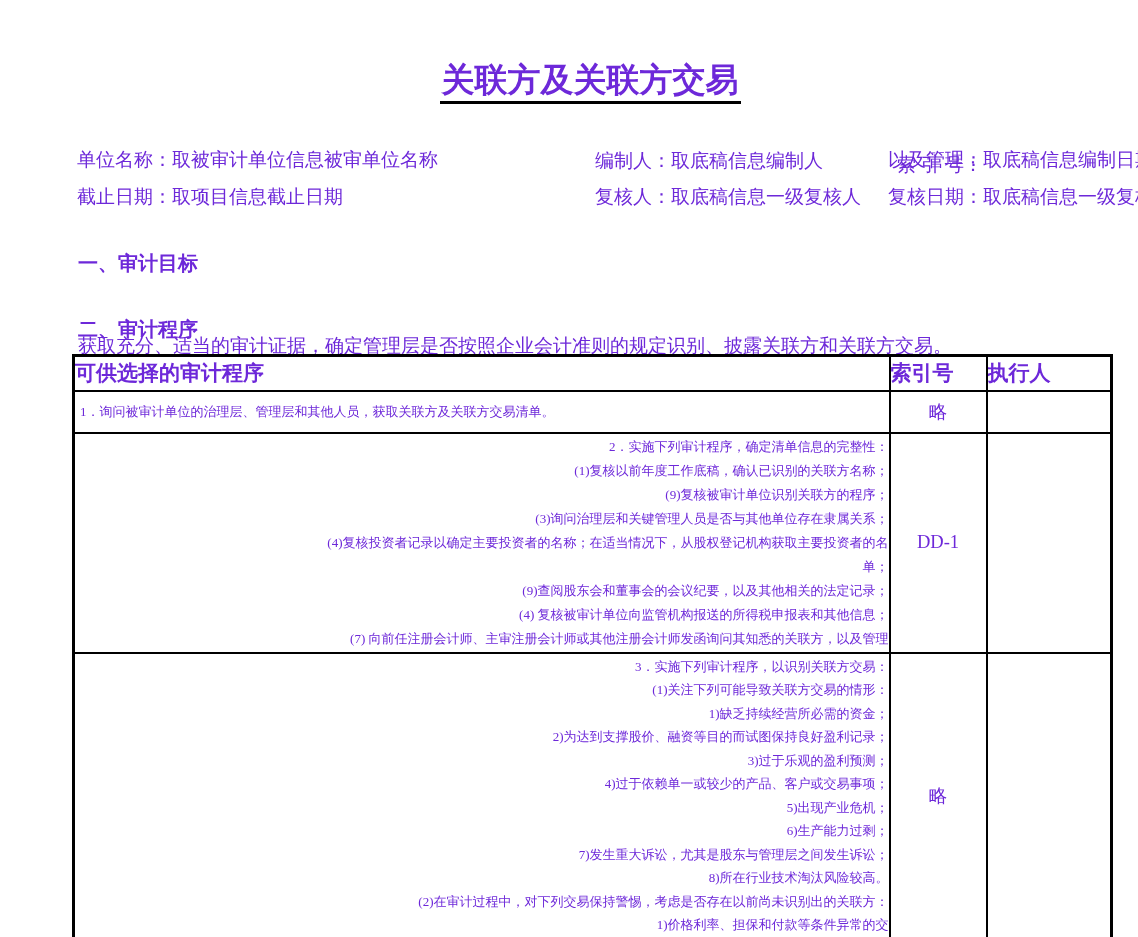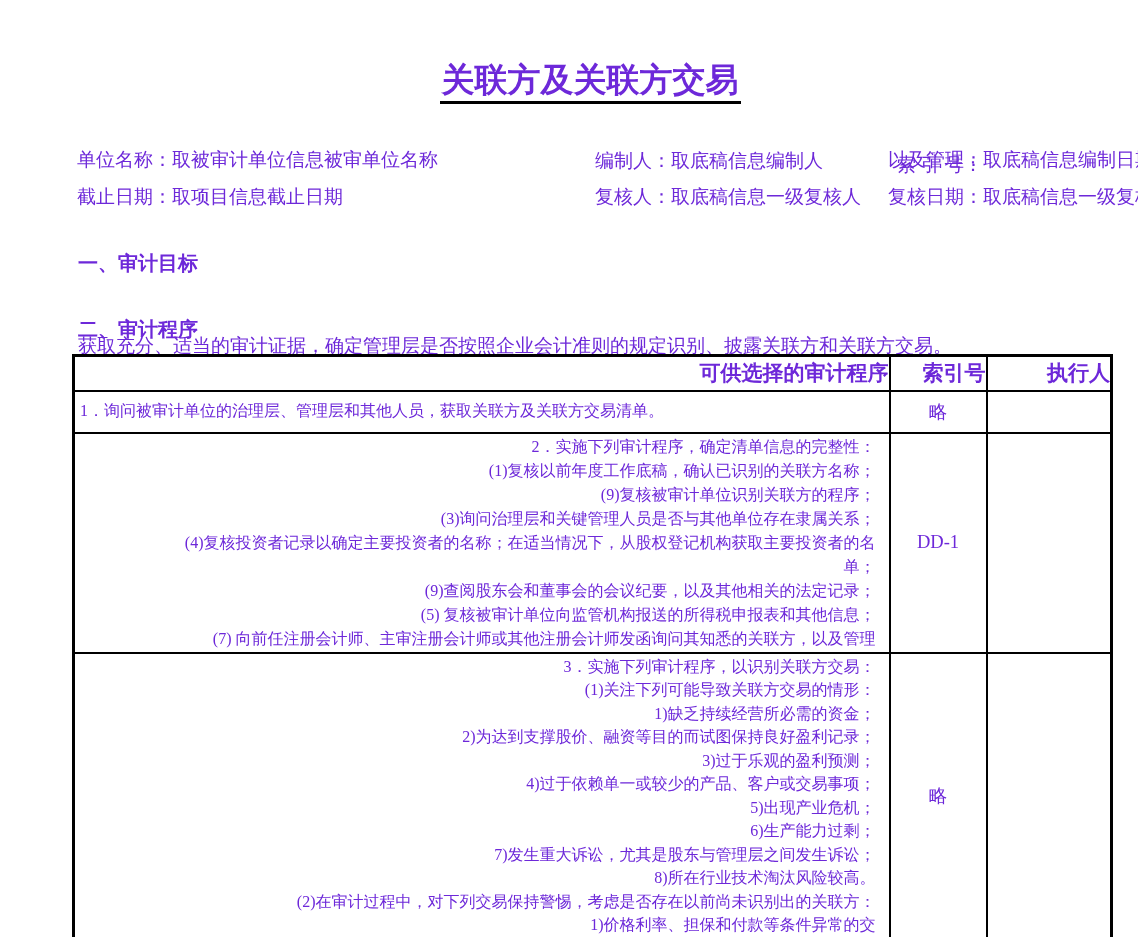--- a/index.html
+++ b/index.html
@@ -61,25 +61,25 @@
     border:3px solid #000;
   }
   .proc-table th, .proc-table td {
     border:2px solid #000;
     overflow:hidden;
   }
   .proc-table thead tr { height:35px; }
   .proc-table thead th {
     font-family:"Liberation Sans","DejaVu Sans",sans-serif;
     font-size:21px; font-weight:bold;
-    text-align:right; vertical-align:middle;
+    text-align:left; vertical-align:middle;
   }
   td.proc {
-    font-size:16px;
-    padding:1px 13px 1px 5px;
+    font-size:13px;
+    padding:1px 0 1px 5px;
     white-space:pre;
   }
   tr.r1 { height:42px; }
   tr.r1 td.proc { vertical-align:middle; }
   tr.r2 { height:217px; }
   tr.r3 { height:283px; }
   tr.r2 td.proc, tr.r3 td.proc { vertical-align:top;text-align:right; }
   tr.r2 td.proc div { line-height:24px; }
   tr.r3 td.proc div { line-height:23.5px; }
   td.idx, td.exec {
@@ -136,21 +136,21 @@
         <th>执行人</th>
       </tr>
     </thead>
     <tbody>
       <tr class="r1">
         <td class="proc"><div>1．询问被审计单位的治理层、管理层和其他人员，获取关联方及关联方交易清单。</div></td>
         <td class="idx">略</td>
         <td class="exec"></td>
       </tr>
       <tr class="r2">
-        <td class="proc"><div>2．实施下列审计程序，确定清单信息的完整性：</div><div>(1)复核以前年度工作底稿，确认已识别的关联方名称；</div><div>(9)复核被审计单位识别关联方的程序；</div><div>(3)询问治理层和关键管理人员是否与其他单位存在隶属关系；</div><div>(4)复核投资者记录以确定主要投资者的名称；在适当情况下，从股权登记机构获取主要投资者的名</div><div>单；</div><div>(9)查阅股东会和董事会的会议纪要，以及其他相关的法定记录；</div><div>(5) 复核被审计单位向监管机构报送的所得税申报表和其他信息；</div><div>(7) 向前任注册会计师、主审注册会计师或其他注册会计师发函询问其知悉的关联方，以及管理</div></td>
+        <td class="proc"><div>2．实施下列审计程序，确定清单信息的完整性：</div><div>(1)复核以前年度工作底稿，确认已识别的关联方名称；</div><div>(9)复核被审计单位识别关联方的程序；</div><div>(3)询问治理层和关键管理人员是否与其他单位存在隶属关系；</div><div>(4)复核投资者记录以确定主要投资者的名称；在适当情况下，从股权登记机构获取主要投资者的名</div><div>单；</div><div>(9)查阅股东会和董事会的会议纪要，以及其他相关的法定记录；</div><div>(4) 复核被审计单位向监管机构报送的所得税申报表和其他信息；</div><div>(7) 向前任注册会计师、主审注册会计师或其他注册会计师发函询问其知悉的关联方，以及管理</div></td>
         <td class="idx">DD-1</td>
         <td class="exec"></td>
       </tr>
       <tr class="r3">
         <td class="proc"><div>3．实施下列审计程序，以识别关联方交易：</div><div>(1)关注下列可能导致关联方交易的情形：</div><div>   1)缺乏持续经营所必需的资金；</div><div>2)为达到支撑股价、融资等目的而试图保持良好盈利记录；</div><div>   3)过于乐观的盈利预测；</div><div>4)过于依赖单一或较少的产品、客户或交易事项；</div><div>   5)出现产业危机；</div><div>   6)生产能力过剩；</div><div>7)发生重大诉讼，尤其是股东与管理层之间发生诉讼；</div><div>   8)所在行业技术淘汰风险较高。</div><div>(2)在审计过程中，对下列交易保持警惕，考虑是否存在以前尚未识别出的关联方：</div><div>   1)价格利率、担保和付款等条件异常的交</div></td>
         <td class="idx">略</td>
         <td class="exec"></td>
       </tr>
 
     </tbody>

